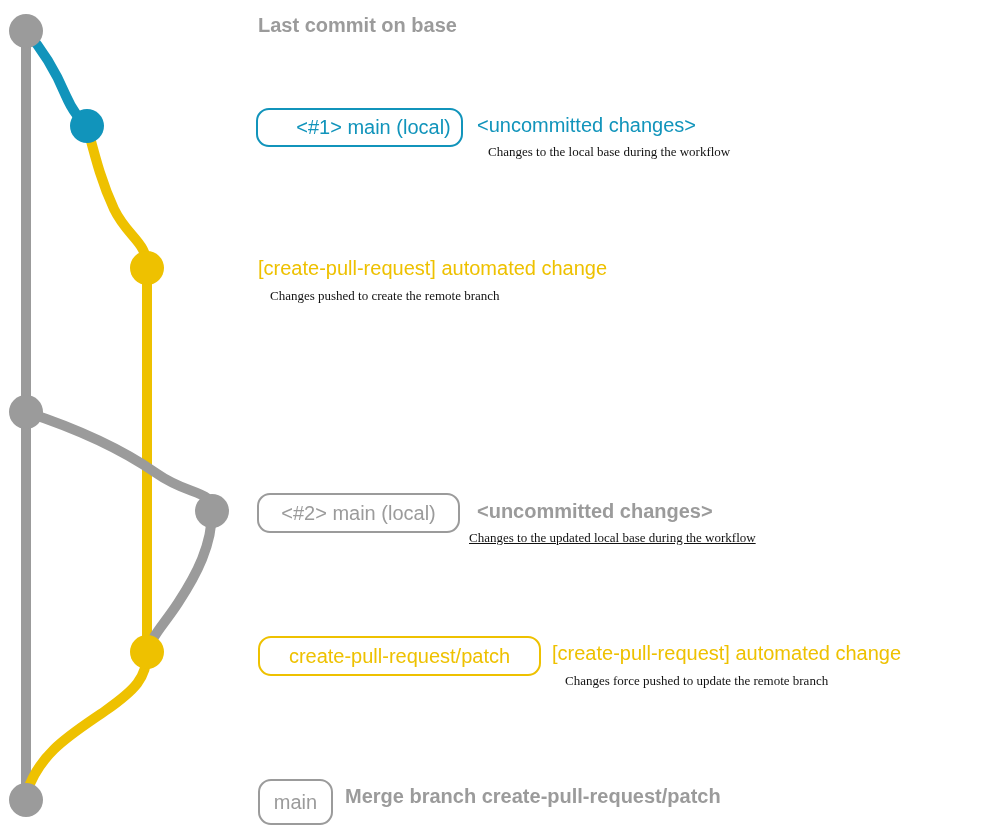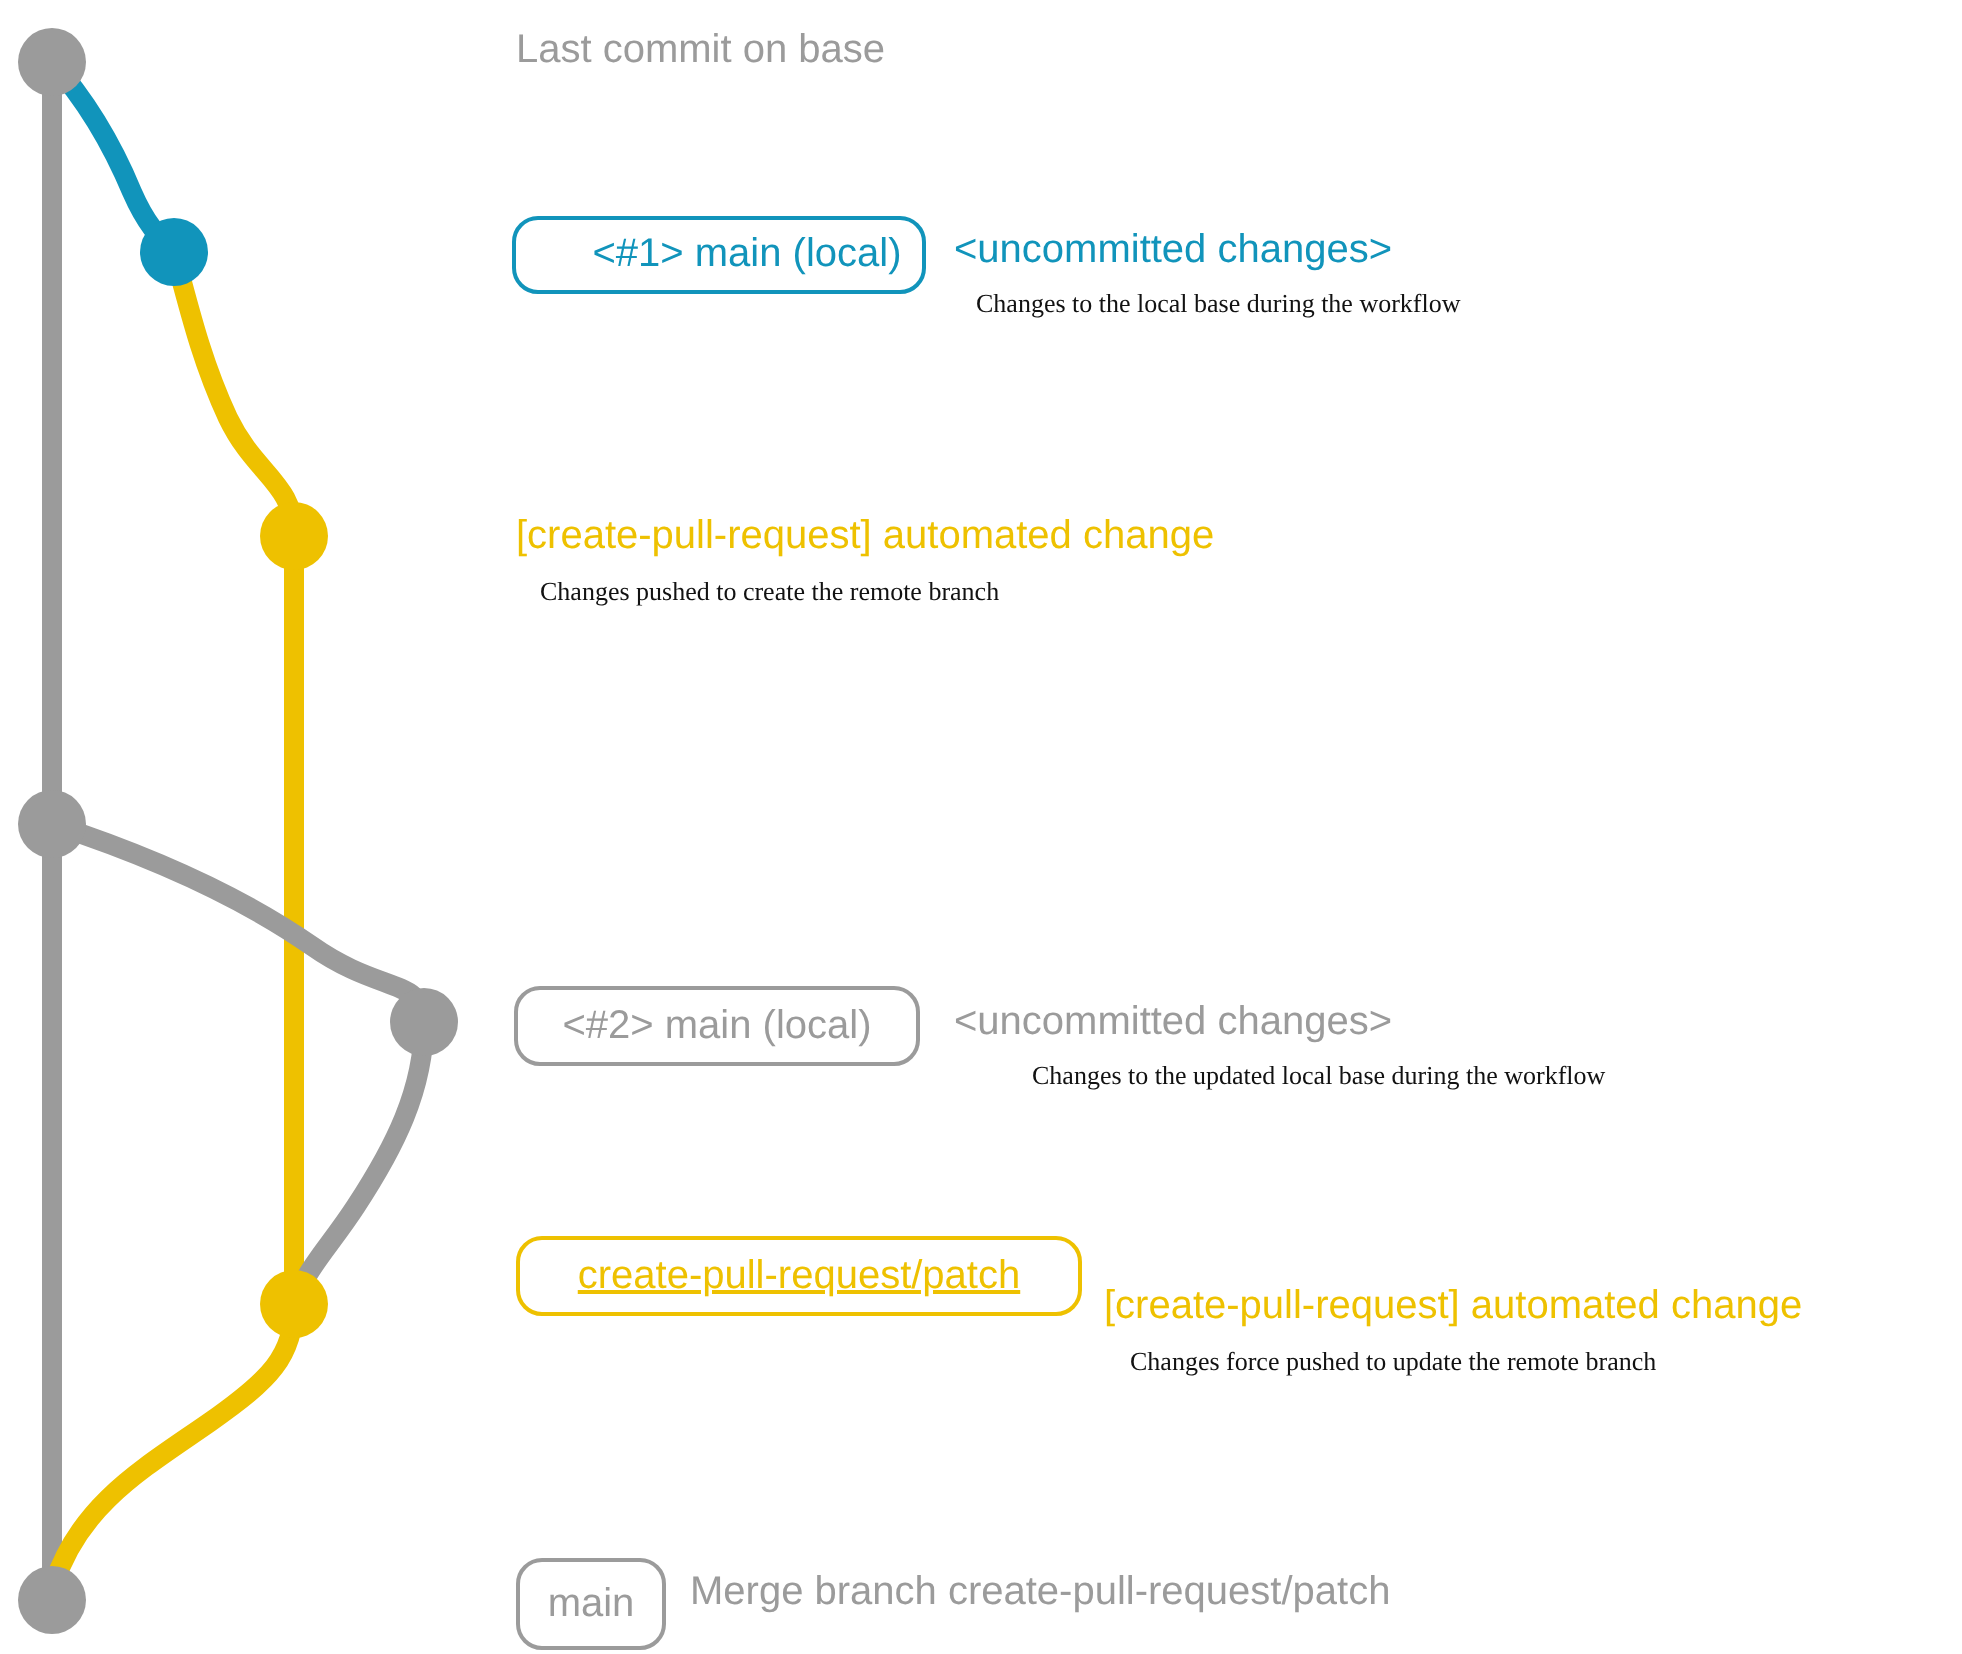--- a/index.html
+++ b/index.html
@@ -16,21 +16,21 @@
   .edge-gray   { stroke: var(--gray); }
   .edge-teal   { stroke: var(--teal); }
   .edge-yellow { stroke: var(--yellow); }
   .dot-gray   { fill: var(--gray); }
   .dot-teal   { fill: var(--teal); }
   .dot-yellow { fill: var(--yellow); }
 
   .abs { position: absolute; white-space: nowrap; }
   .t-sans  { font-family: "Liberation Sans", sans-serif; font-size: 20px; line-height: 1.15; }
   .t-serif { font-family: "Liberation Serif", serif; font-size: 13px; line-height: 1.15; color: var(--ink); }
-  .c-gray   { color: var(--gray); }
+  .c-gray   { color: var(--gray); font-weight: bold; }
   .c-teal   { color: var(--teal); }
   .c-yellow { color: var(--yellow); }
 
   .badge {
     position: absolute;
     display: flex;
     align-items: center;
     justify-content: center;
     border: 2px solid;
     border-radius: 13px;
@@ -71,22 +71,22 @@
   <span class="badge badge-teal" style="left:256px; top:108px; width:207px; height:39px;">&lt;#1&gt; main (local)</span>
   <span class="abs t-sans c-teal" style="left:477px; top:114px;">&lt;uncommitted changes&gt;</span>
   <span class="abs t-serif" style="left:488px; top:145px;">Changes to the local base during the workflow</span>
 
   <span class="abs t-sans c-yellow" style="left:258px; top:257px;">[create-pull-request] automated change</span>
   <span class="abs t-serif" style="left:270px; top:289px;">Changes pushed to create the remote branch</span>
 
 
   <span class="badge badge-gray" style="left:257px; top:493px; width:203px; height:40px;">&lt;#2&gt; main (local)</span>
   <span class="abs t-sans c-gray" style="left:477px; top:500px;">&lt;uncommitted changes&gt;</span>
-  <span class="abs t-serif" style="left:516px; top:531px;">Changes to the updated local base during the workflow</span>
+  <span class="abs t-serif" style="left:469px; top:531px;text-decoration:underline;">Changes to the updated local base during the workflow</span>
 
-  <span class="badge badge-yellow" style="left:258px; top:618px; width:283px; height:40px;text-decoration:underline;">create-pull-request/patch</span>
+  <span class="badge badge-yellow" style="left:258px; top:636px; width:283px; height:40px;">create-pull-request/patch</span>
   <span class="abs t-sans c-yellow" style="left:552px; top:642px;">[create-pull-request] automated change</span>
   <span class="abs t-serif" style="left:565px; top:674px;">Changes force pushed to update the remote branch</span>
 
   <span class="badge badge-gray" style="left:258px; top:779px; width:75px; height:46px;">main</span>
   <span class="abs t-sans c-gray" style="left:345px; top:785px;">Merge branch create-pull-request/patch</span>
 
 </div>
 
 </body></html>

